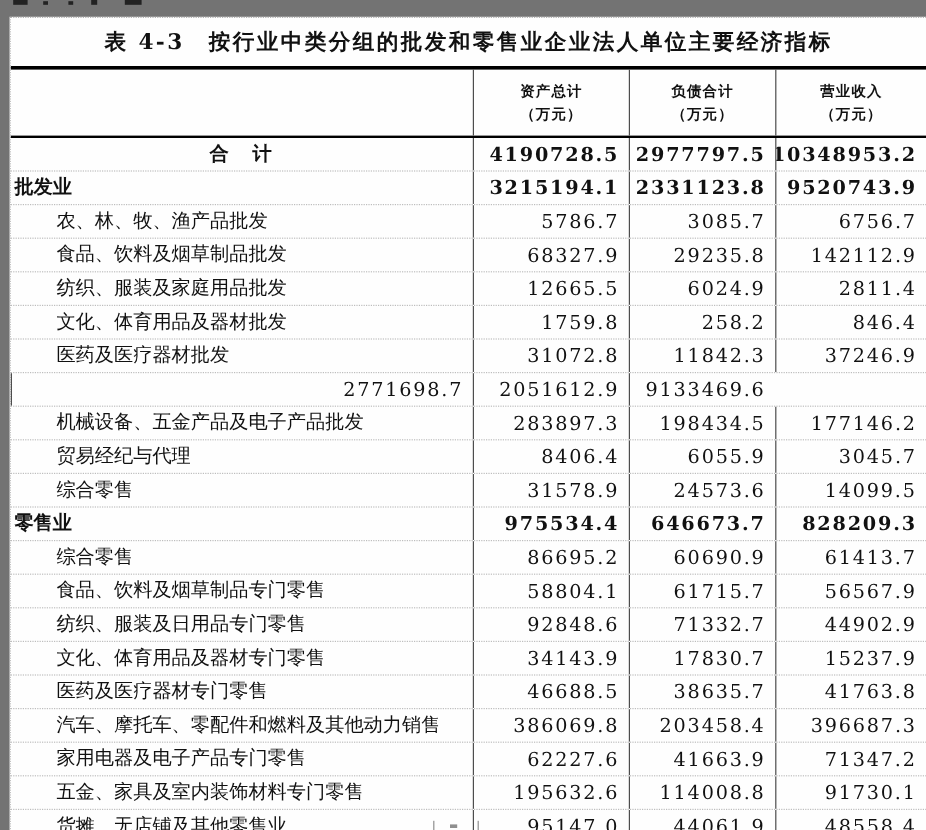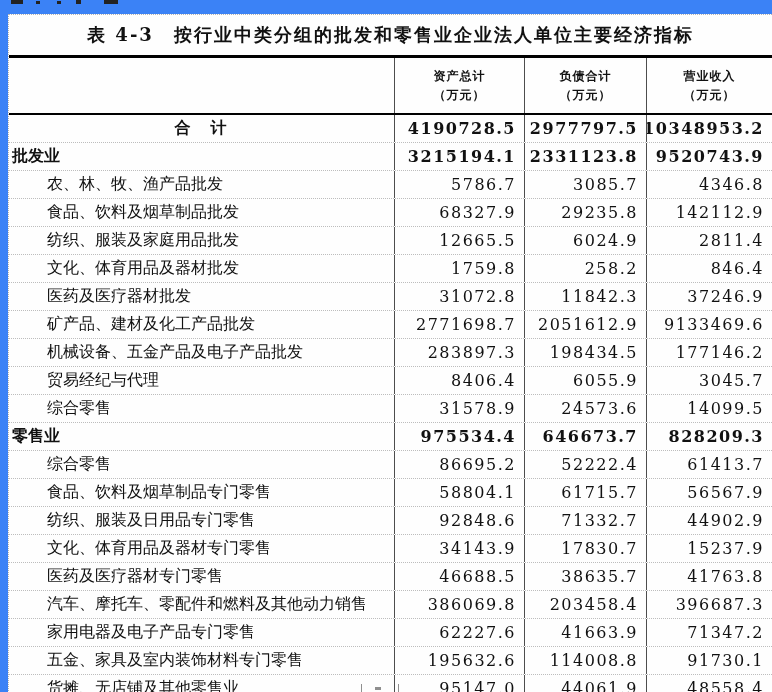--- a/index.html
+++ b/index.html
@@ -11,21 +11,21 @@
     width: 772px;
     height: 692px;
     position: relative;
     overflow: hidden;
     font-family: "DejaVu Serif", "Liberation Serif", serif;
     color: #111111;
   }
   .page {
     position: absolute;
     inset: 0;
-    background: #3b82f6;
+    background: #737373;
   }
 
   
   .top-artifact { position: absolute; top: 0; left: 0; width: 772px; height: 7px; }
   .top-artifact i { position: absolute; background: #222; display: block; }
   .ta1 { left: 11px;  top: 0; width: 12px; height: 4px; }
   .ta2 { left: 36px;  top: 1px; width: 4px;  height: 3px; }
   .ta3 { left: 57px;  top: 1px; width: 4px;  height: 3px; }
   .ta4 { left: 76px;  top: 0; width: 5px;  height: 4px; }
   .ta5 { left: 104px; top: 0; width: 14px; height: 4px; }
@@ -143,21 +143,21 @@
         <div class="row group">
           <div class="cell label">批发业</div>
           <div class="cell num">3215194.1</div>
           <div class="cell num">2331123.8</div>
           <div class="cell num">9520743.9</div>
         </div>
         <div class="row item">
           <div class="cell label">农、林、牧、渔产品批发</div>
           <div class="cell num">5786.7</div>
           <div class="cell num">3085.7</div>
-          <div class="cell num">4346.8</div>
+          <div class="cell num">6756.7</div>
         </div>
         <div class="row item">
           <div class="cell label">食品、饮料及烟草制品批发</div>
           <div class="cell num">68327.9</div>
           <div class="cell num">29235.8</div>
           <div class="cell num">142112.9</div>
         </div>
         <div class="row item">
           <div class="cell label">纺织、服装及家庭用品批发</div>
           <div class="cell num">12665.5</div>
@@ -170,21 +170,20 @@
           <div class="cell num">258.2</div>
           <div class="cell num">846.4</div>
         </div>
         <div class="row item">
           <div class="cell label">医药及医疗器材批发</div>
           <div class="cell num">31072.8</div>
           <div class="cell num">11842.3</div>
           <div class="cell num">37246.9</div>
         </div>
         <div class="row item">
-          <div class="cell label">矿产品、建材及化工产品批发</div>
           <div class="cell num">2771698.7</div>
           <div class="cell num">2051612.9</div>
           <div class="cell num">9133469.6</div>
         </div>
         <div class="row item">
           <div class="cell label">机械设备、五金产品及电子产品批发</div>
           <div class="cell num">283897.3</div>
           <div class="cell num">198434.5</div>
           <div class="cell num">177146.2</div>
         </div>
@@ -202,21 +201,21 @@
         </div>
         <div class="row group">
           <div class="cell label">零售业</div>
           <div class="cell num">975534.4</div>
           <div class="cell num">646673.7</div>
           <div class="cell num">828209.3</div>
         </div>
         <div class="row item">
           <div class="cell label">综合零售</div>
           <div class="cell num">86695.2</div>
-          <div class="cell num">52222.4</div>
+          <div class="cell num">60690.9</div>
           <div class="cell num">61413.7</div>
         </div>
         <div class="row item">
           <div class="cell label">食品、饮料及烟草制品专门零售</div>
           <div class="cell num">58804.1</div>
           <div class="cell num">61715.7</div>
           <div class="cell num">56567.9</div>
         </div>
         <div class="row item">
           <div class="cell label">纺织、服装及日用品专门零售</div>

